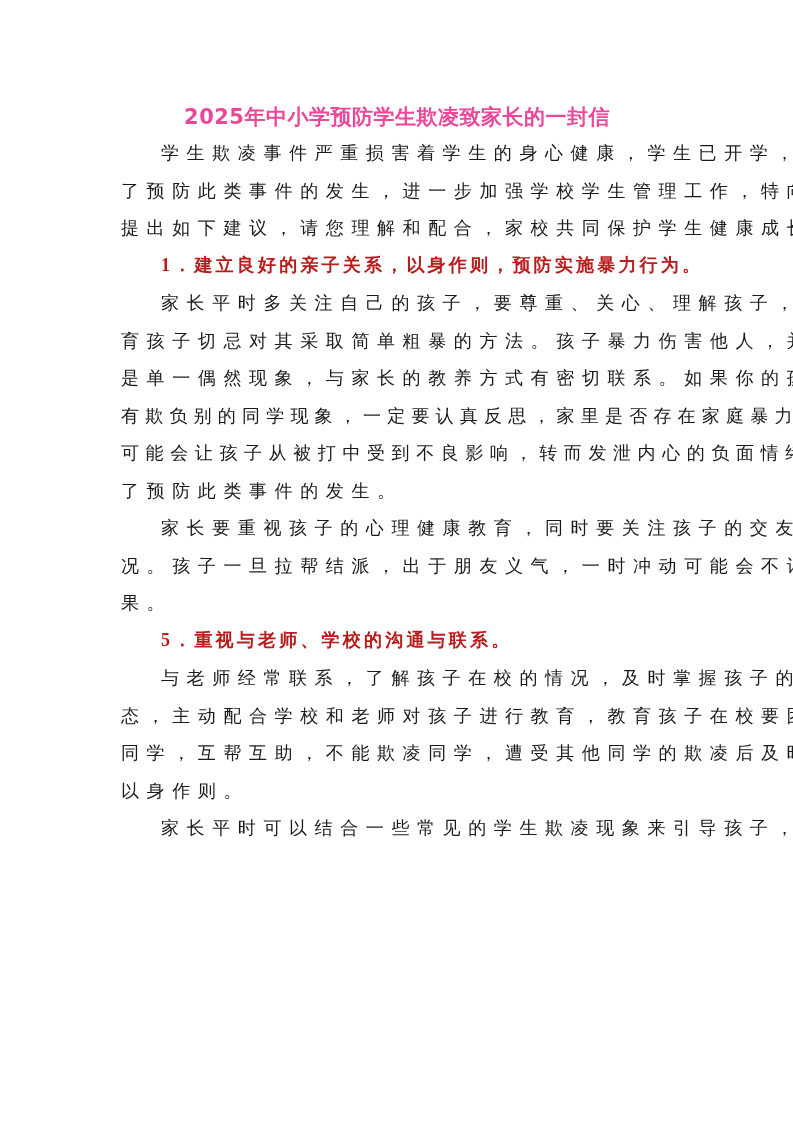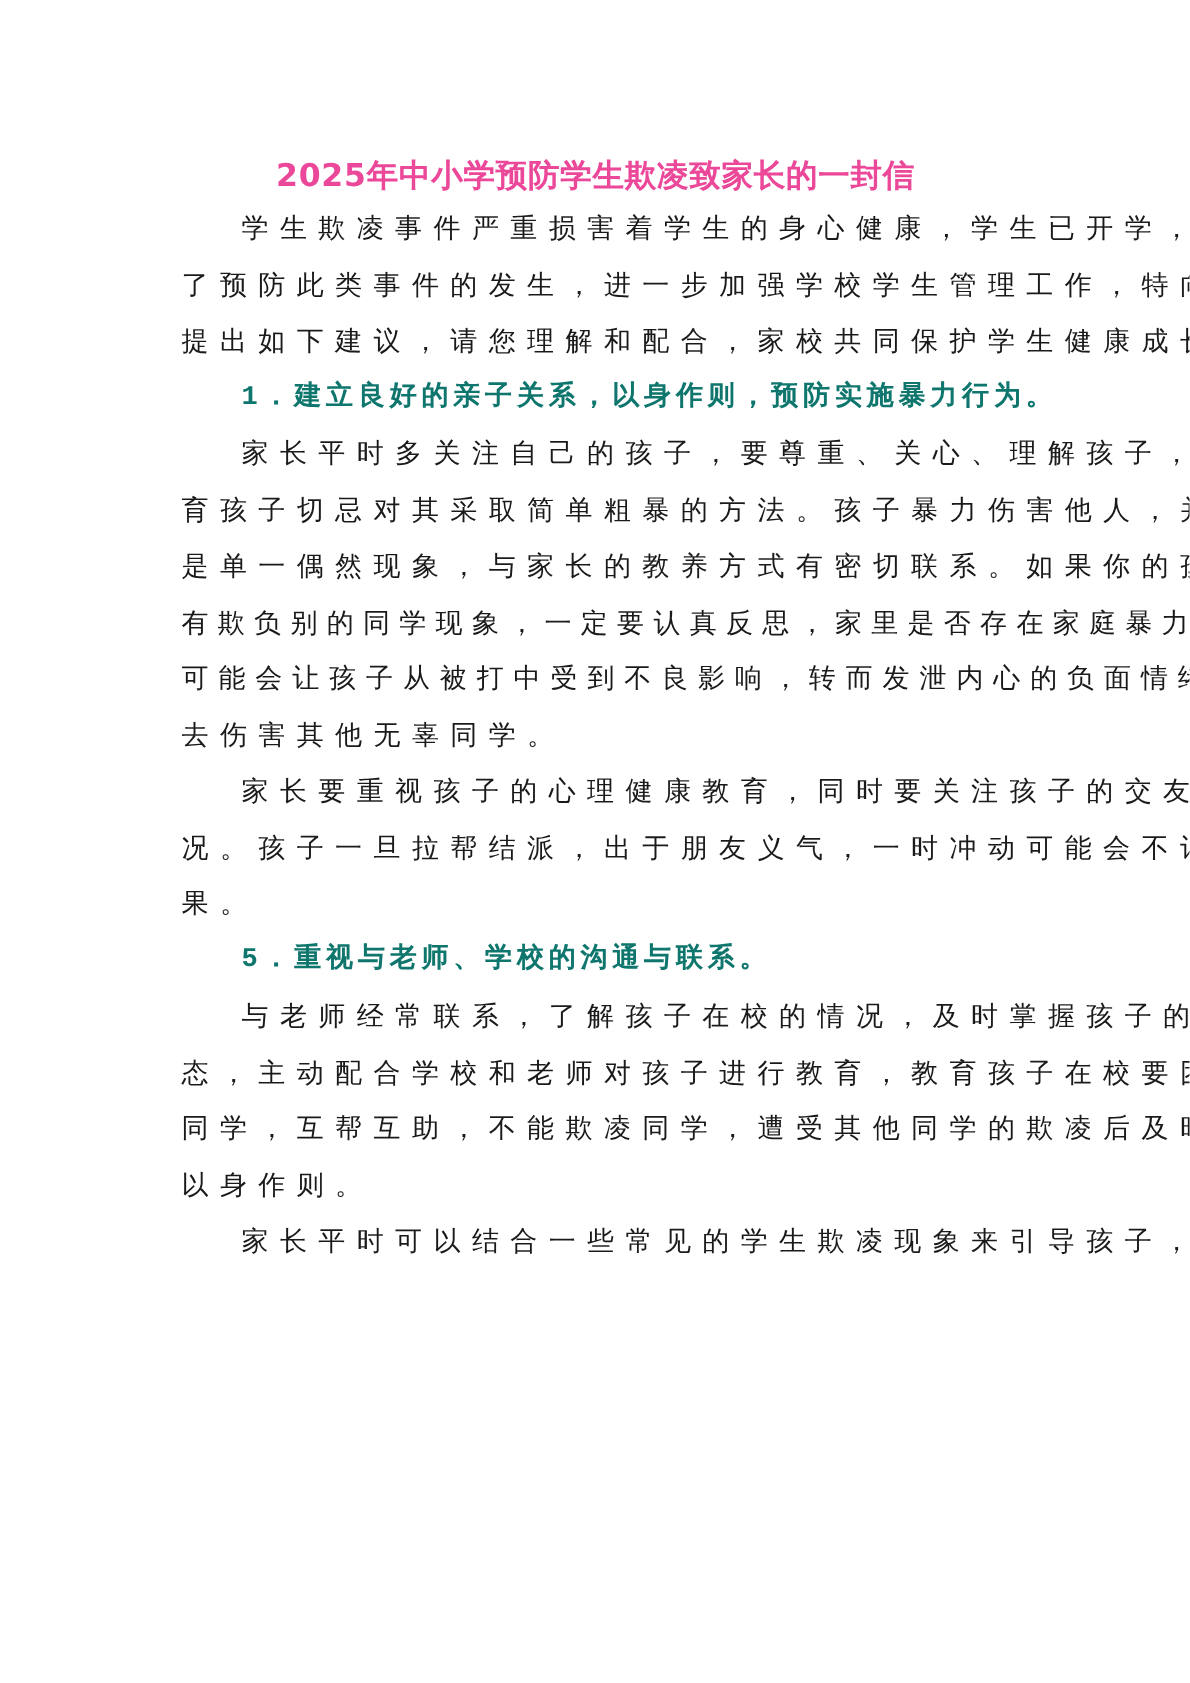--- a/index.html
+++ b/index.html
@@ -39,23 +39,23 @@
       height: 37.5px;
       letter-spacing: 7.6px;
       white-space: nowrap;
       overflow: visible;
     }
     .indent {
       padding-left: 40px;
     }
     .heading {
       font-weight: bold;
-      font-family: Liberation Mono, monospace;
+      font-family: Liberation Serif, serif;
       letter-spacing: 3.2px;
-      color: #0f766e;
+      color: #b91c1c;
     }
     .para { margin: 0; }
   </style>
 </head>
 <body>
 
 <div class="page">
   <h1 class="title">2025年中小学预防学生欺凌致家长的一封信</h1>
 
 
@@ -66,21 +66,21 @@
   </div>
 
   <div class="line indent heading">1．建立良好的亲子关系，以身作则，预防实施暴力行为。</div>
 
   <div class="para">
     <div class="line indent">家长平时多关注自己的孩子，要尊重、关心、理解孩子，教</div>
     <div class="line">育孩子切忌对其采取简单粗暴的方法。孩子暴力伤害他人，并不</div>
     <div class="line">是单一偶然现象，与家长的教养方式有密切联系。如果你的孩子</div>
     <div class="line" style="letter-spacing:6.2px">有欺负别的同学现象，一定要认真反思，家里是否存在家庭暴力，</div>
     <div class="line" style="letter-spacing:6.6px">可能会让孩子从被打中受到不良影响，转而发泄内心的负面情绪</div>
-    <div class="line">去伤害其他无辜同学。</div>
+    <div class="line">了预防此类事件的发生。</div>
   </div>
 
   <div class="para">
     <div class="line indent">家长要重视孩子的心理健康教育，同时要关注孩子的交友情</div>
     <div class="line">况。孩子一旦拉帮结派，出于朋友义气，一时冲动可能会不计后</div>
     <div class="line">果。</div>
   </div>
 
   <div class="line indent heading">5．重视与老师、学校的沟通与联系。</div>
 

